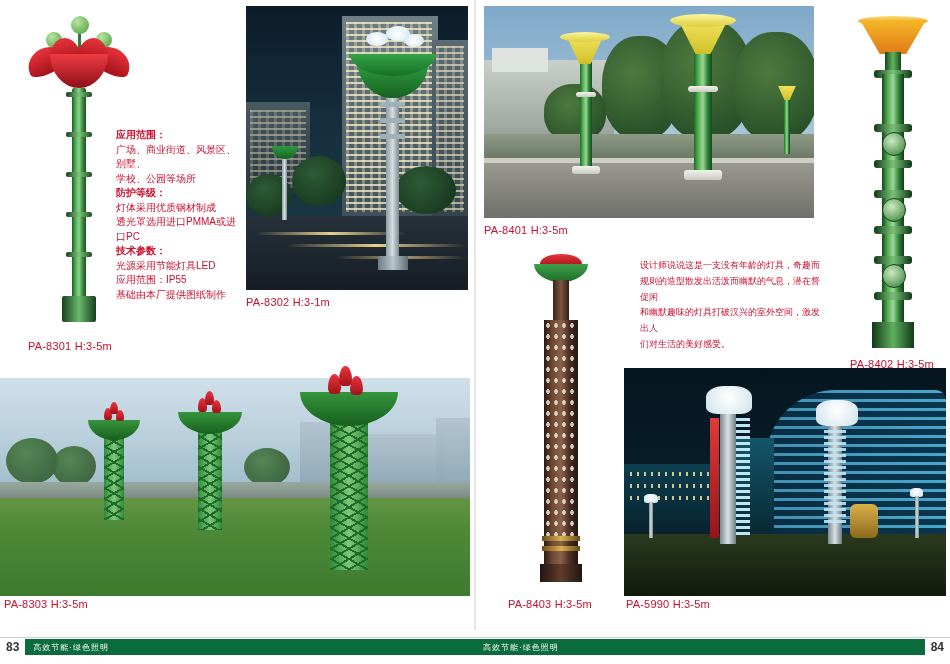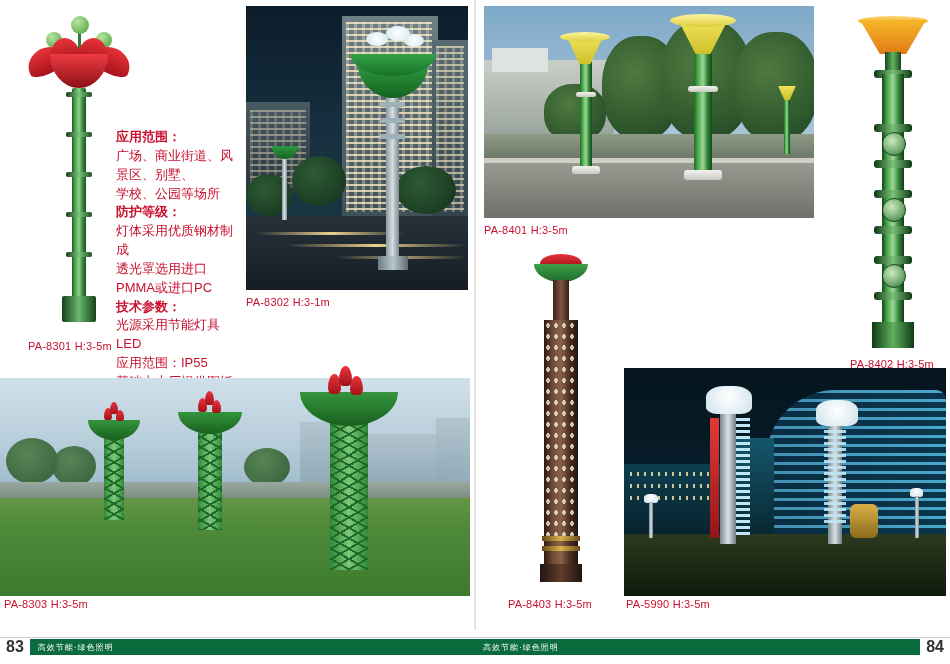--- a/index.html
+++ b/index.html
@@ -14,30 +14,30 @@
   .spine{position:absolute;left:474px;top:0;width:2px;height:630px;background:linear-gradient(to right,#d8d8d8,#f4f4f4,#d8d8d8);}
   .caption{
     position:absolute;
     color:#c8102e;
     font-size:11px;
     font-weight:normal;
     letter-spacing:.2px;
     white-space:nowrap;
   }
   .photo{position:absolute;overflow:hidden;}
-  .specbox{position:absolute;width:120px;color:#c8102e;font-size:13px;line-height:1.45;}
+  .specbox{position:absolute;width:120px;color:#c8102e;font-size:10px;line-height:1.45;}
   .specbox .hd{font-weight:bold;}
   .para{position:absolute;width:170px;color:#c8102e;font-size:9px;line-height:1.75;}
 
   
   .footer{position:absolute;left:0;bottom:0;width:950px;height:34px;}
   .foot-left,.foot-right{position:absolute;top:0;height:34px;display:flex;align-items:center;}
   .foot-left{left:0;width:475px;}
   .foot-right{left:475px;width:475px;justify-content:flex-end;}
-  .pagenum{font-size:16px;color:#333;font-weight:bold;padding:0 6px;text-align:center;}
+  .pagenum{font-size:12px;color:#333;font-weight:bold;padding:0 6px;text-align:center;}
   .footbar{height:16px;background:#0a6b3d;color:#fff;font-size:8px;display:flex;align-items:center;padding:0 8px;letter-spacing:1px;}
   .foot-left .footbar{flex:1;margin-right:0;}
   .foot-right .footbar{flex:1;}
   .foot-rule{position:absolute;left:0;bottom:26px;width:950px;height:1px;background:#cfcfcf;}
 
   
   .il{position:absolute;}
 
   
   #il-8301{left:10px;top:8px;width:135px;height:330px;}
@@ -272,20 +272,26 @@
     <div class="d-white" style="left:204px;top:80px;width:30px;height:6px;"></div>
     <div class="d-calla" style="left:188px;top:14px;width:62px;height:34px;"></div>
     <div class="d-lip" style="left:186px;top:8px;width:66px;height:13px;"></div>
     <div class="d-white" style="left:200px;top:164px;width:38px;height:10px;"></div>
 
     <div class="d-pole" style="left:300px;top:92px;width:6px;height:56px;"></div>
     <div class="d-calla" style="left:292px;top:80px;width:22px;height:14px;"></div>
   </div>
   <div class="caption" style="left:484px;top:224px;">PA-8401  H:3-5m</div>
 
+  <div class="para" style="left:640px;top:258px;width:180px;">
+    <div>设计师说说这是一支没有年龄的灯具，奇趣而</div>
+    <div>规则的造型散发出活泼而幽默的气息，潜在督促闲</div>
+    <div>和幽默趣味的灯具打破汉兴的室外空间，激发出人</div>
+    <div>们对生活的美好感受。</div>
+  </div>
 
   <div class="il" id="il-8402">
     <div class="p8402-lip"></div>
     <div class="p8402-cup"></div>
     <div class="p8402-stub"></div>
     <div class="p8402-ring" style="top:66px;"></div>
     <div class="p8402-pole"></div>
     <div class="p8402-ring" style="top:120px;"></div>
     <div class="p8402-badge" style="top:128px;"></div>
     <div class="p8402-ring" style="top:156px;"></div>

